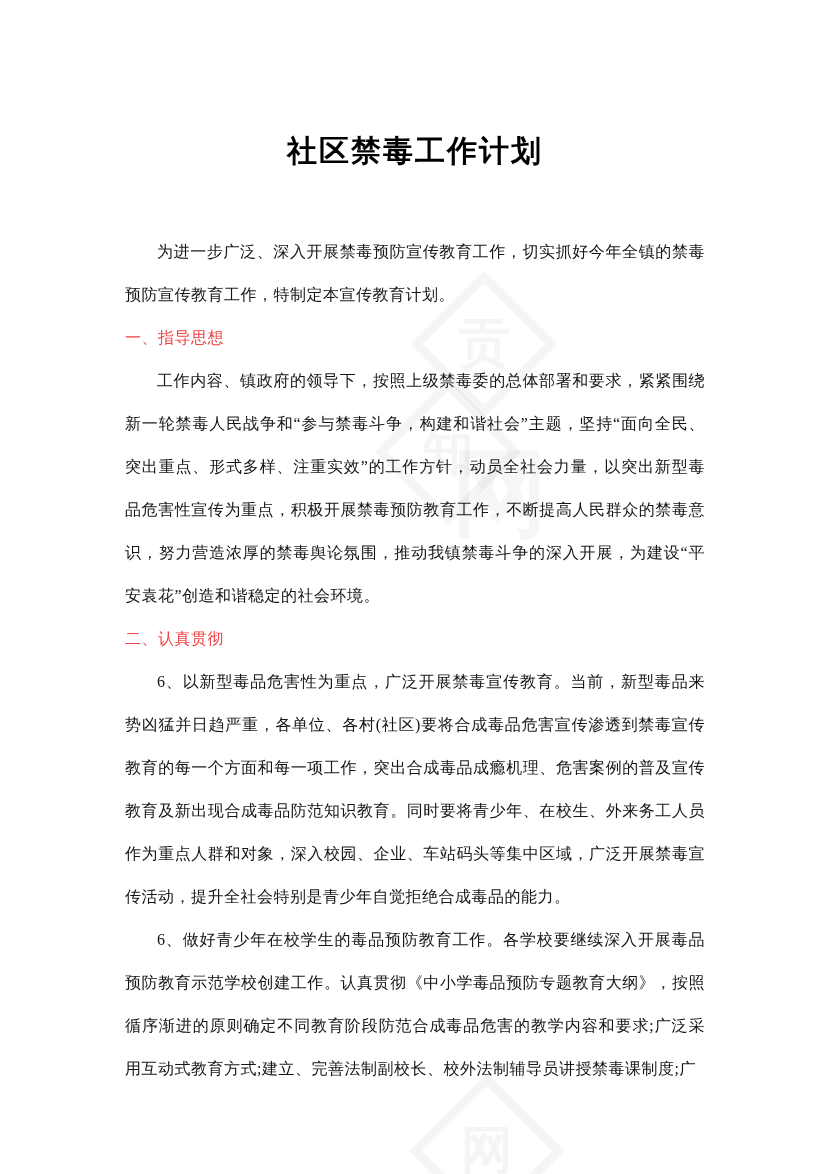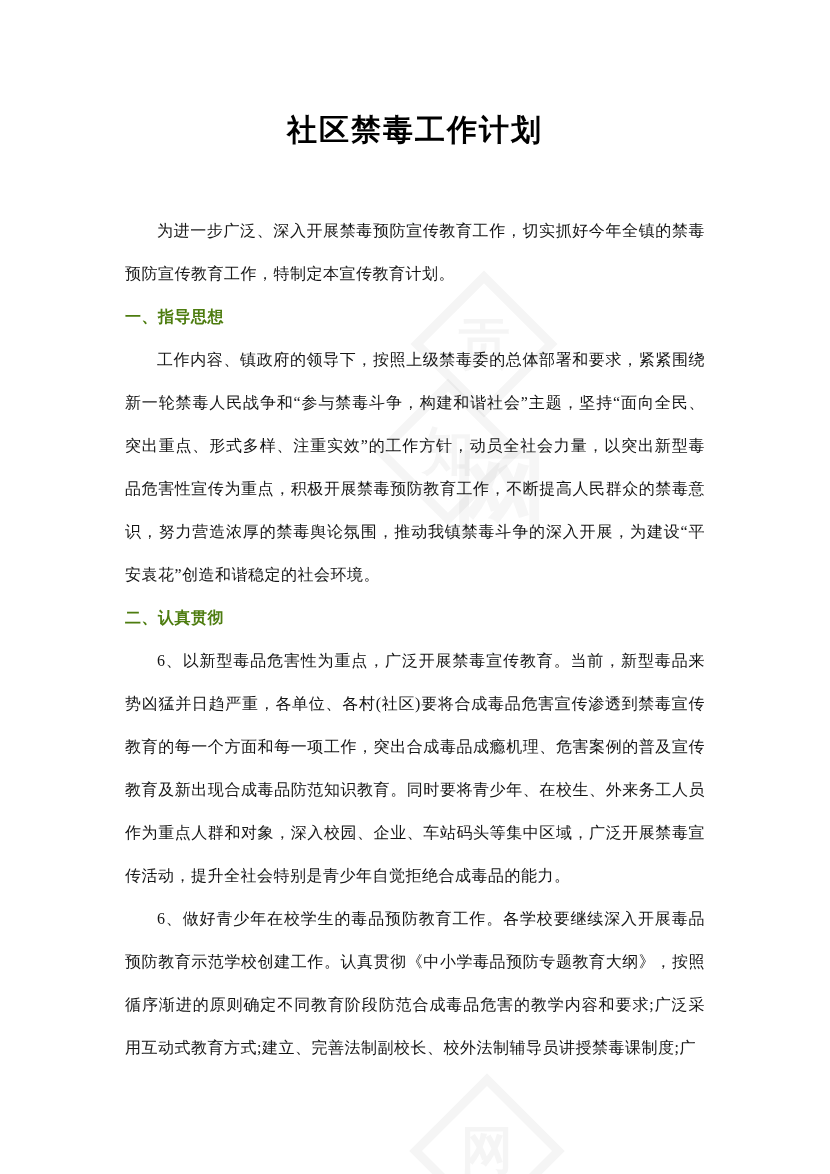--- a/index.html
+++ b/index.html
@@ -21,30 +21,31 @@
     top: 110px;
   }
   .doc-title {
     font-family: "Liberation Sans", "DejaVu Sans", sans-serif;
     font-size: 30px;
     font-weight: 700;
     letter-spacing: 2px;
     text-align: center;
     color: #000000;
     margin-bottom: 58px;
+    margin-top: 21px;
   }
   .para, .heading {
     font-size: 16px;
     line-height: 43px;
     letter-spacing: 0.5px;
     text-align: justify;
     color: #151515;
   }
   .para { text-indent: 2em; }
-  .heading { font-weight: 700; color: #4d7c0f; }
+  .heading { font-weight: 400; color: #ef4444; }
 
   
   .wm-group { position: absolute; pointer-events: none; }
   .wm-diamond {
     position: absolute;
     border: 9px solid rgba(70, 70, 70, 0.055);
     transform: rotate(45deg);
     display: flex;
     align-items: center;
     justify-content: center;

